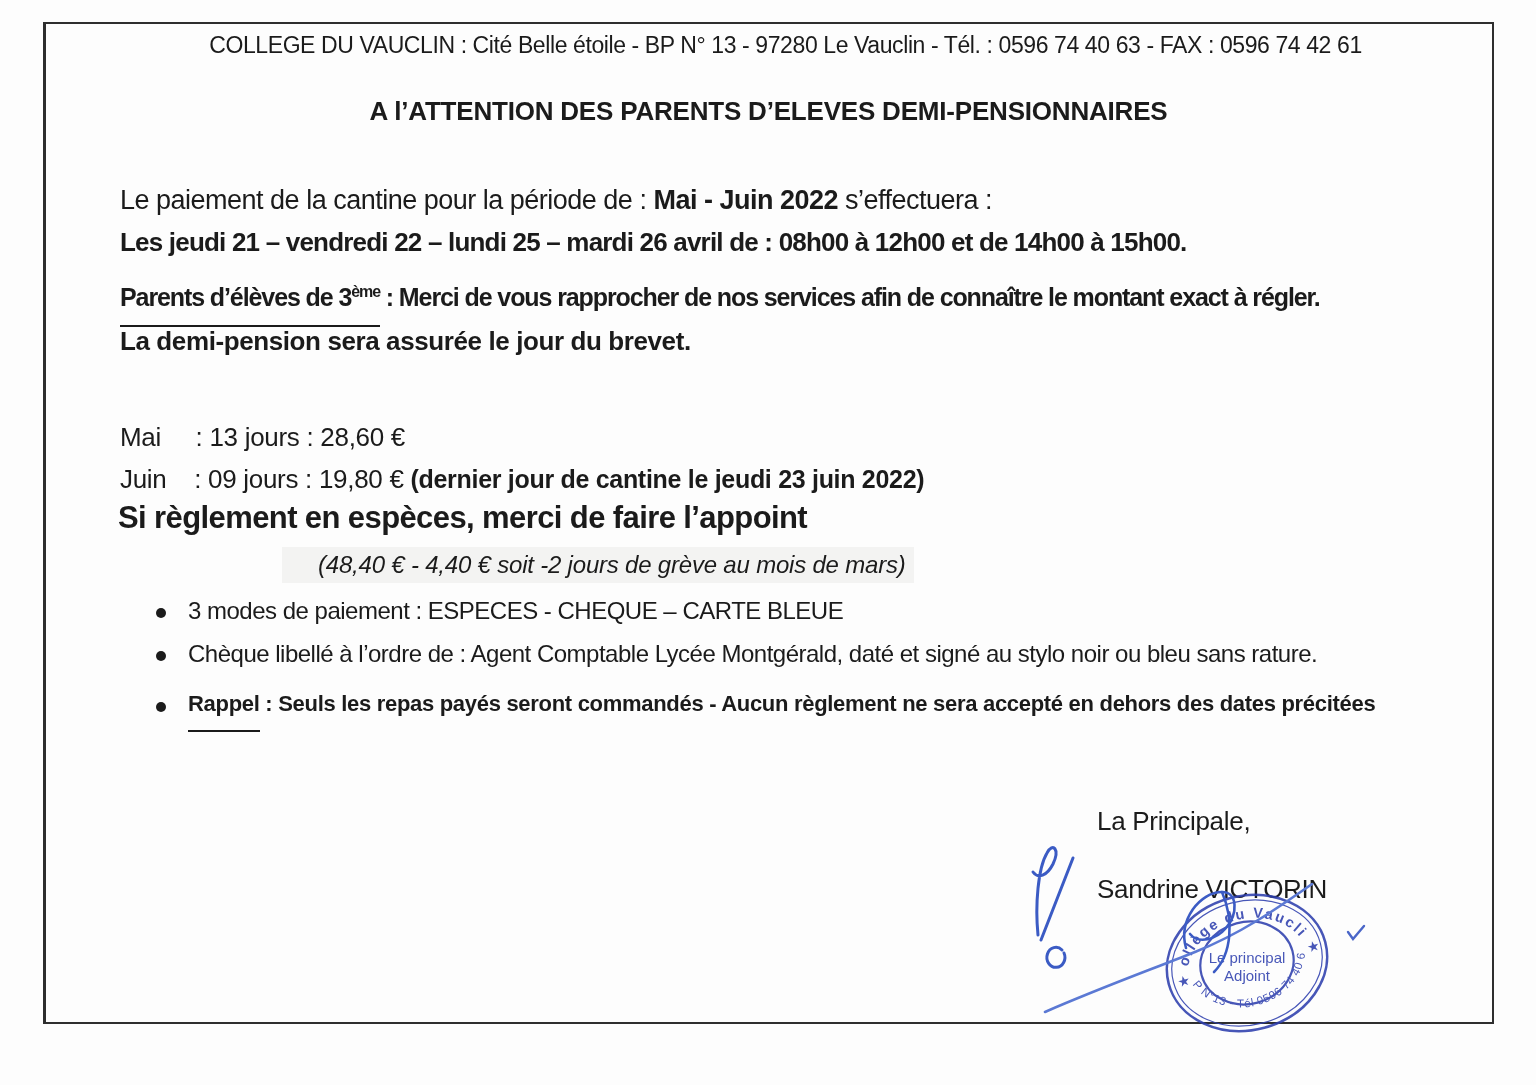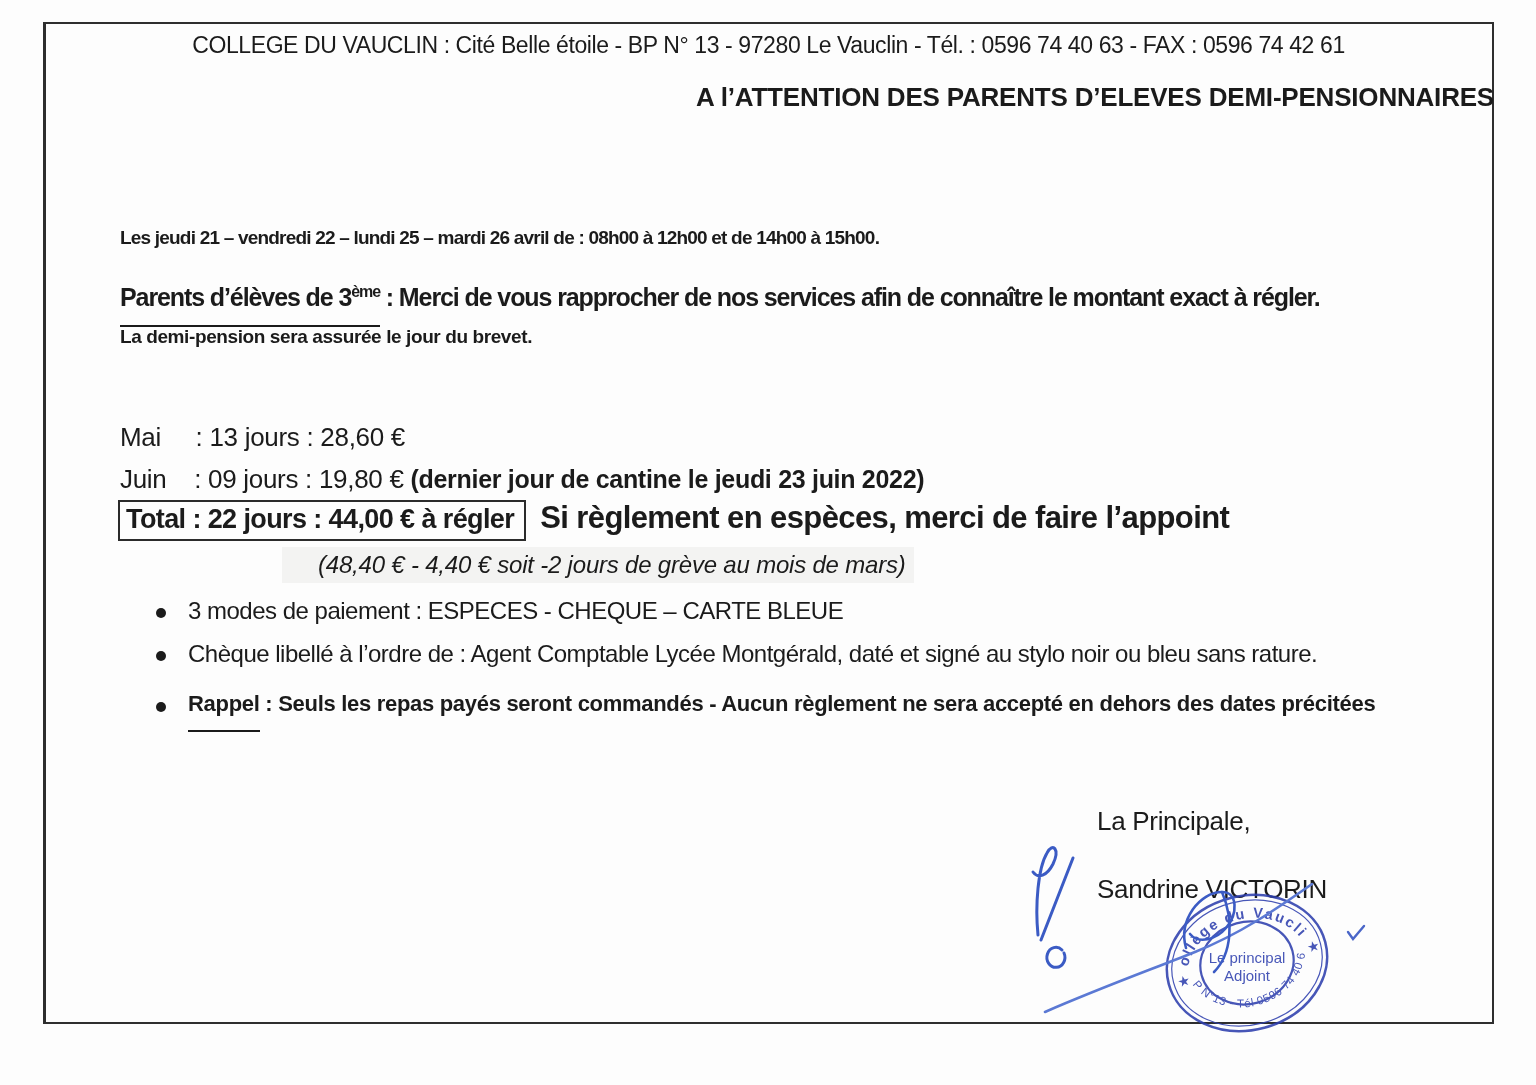--- a/index.html
+++ b/index.html
@@ -3,24 +3,24 @@
 <meta charset="utf-8">
 <style>
   * { margin:0; padding:0; box-sizing:border-box; }
   html,body { width:1536px; height:1085px; background:#ffffff; overflow:hidden;
     font-family:"Liberation Sans", sans-serif; color:#1b1b1b; }
   .page { position:relative; width:1536px; height:1085px; background:#fdfdfd; }
   .abs { position:absolute; white-space:pre; }
   .frame { position:absolute; left:43px; top:22px; width:1451px; height:1002px;
     border:2px solid #2e2e2e; border-left-width:3px; background:transparent; }
   .center-line { left:43px; width:1451px; text-align:center; }
-  .hdr { font-size:23px; letter-spacing:-0.4px; }
+  .hdr { font-size:23px; letter-spacing:-0.4px;margin-left:17px; }
   .ttl { font-size:26px; font-weight:bold; letter-spacing:-0.2px; }
   .body-line { font-size:27px; letter-spacing:-0.5px; }
-  .bold-line { font-size:19px; font-weight:bold; letter-spacing:-0.8px; }
+  .bold-line { font-size:26px; font-weight:bold; letter-spacing:-0.8px; }
   .parents-line { font-size:25px; font-weight:bold; letter-spacing:-1.1px; }
   .u { border-bottom:2px solid #1b1b1b; padding-bottom:14px; }
   .b { font-weight:bold; }
   .mai-line { font-size:26px; letter-spacing:-0.3px; }
   .total-row { display:flex; align-items:baseline; gap:14px; }
   .total-box { border:2px solid #2b2b2b; padding:2px 10px 4px 6px;
     font-size:27px; font-weight:bold; letter-spacing:-0.6px; }
   .total-note { font-size:31px; font-weight:bold; letter-spacing:-0.6px; }
   .italic-line { font-size:24px; font-style:italic; letter-spacing:-0.2px; }
   .band { position:absolute; left:282px; top:547px; width:632px; height:36px;
@@ -36,36 +36,36 @@
 </style>
 </head>
 <body>
 
 <div class="page">
 
   <div class="frame"></div>
 
   <div class="abs center-line hdr" style="top:32px;">COLLEGE DU VAUCLIN : Cité Belle étoile - BP N° 13 - 97280 Le Vauclin - Tél. : 0596 74 40 63 - FAX : 0596 74 42 61</div>
 
-  <div class="abs center-line ttl" style="top:82px;text-align:right;">A l’ATTENTION DES PARENTS D’ELEVES DEMI-PENSIONNAIRES</div>
+  <div class="abs center-line ttl" style="top:96px;">A l’ATTENTION DES PARENTS D’ELEVES DEMI-PENSIONNAIRES</div>
 
+  <div class="abs body-line" style="left:120px; top:185px;"><span>Le paiement de la cantine pour la période de : </span><span class="b">Mai - Juin 2022</span><span> s’effectuera :</span></div>
 
   <div class="abs bold-line" style="left:120px; top:227px;">Les jeudi 21 – vendredi 22 – lundi 25 – mardi 26 avril de : 08h00 à 12h00 et de 14h00 à 15h00.</div>
 
   <div class="abs parents-line" style="left:120px; top:283px;"><span class="u"><span>Parents d’élèves de 3</span><sup style="font-size:16px;">ème</sup></span><span> : Merci de vous rapprocher de nos services afin de connaître le montant exact à régler.</span></div>
 
   <div class="abs bold-line" style="left:120px; top:326px; letter-spacing:-0.4px;">La demi-pension sera assurée le jour du brevet.</div>
 
 
   <div class="abs mai-line" style="left:120px; top:422px;">Mai     : 13 jours : 28,60 €</div>
 
   <div class="abs mai-line" style="left:120px; top:464px;"><span>Juin    : 09 jours : 19,80 € </span><span class="b" style="font-size:25px;">(dernier jour de cantine le jeudi 23 juin 2022)</span></div>
 
   <div class="abs total-row" style="left:118px; top:500px;">
-    <span class="total-box">Total : 22 jours : 44,00 € à régler</span>
     <span class="total-note">Si règlement en espèces, merci de faire l’appoint</span>
   </div>
 
   <div class="band"></div>
   <div class="abs italic-line" style="left:318px; top:551px;">(48,40 € - 4,40 € soit -2 jours de grève au mois de mars)</div>
 
   <div class="abs bullet-row" style="left:156px; top:597px;">
     <span class="dot"></span>
     <span class="bullet-text">3 modes de paiement : ESPECES - CHEQUE – CARTE BLEUE</span>
   </div>

